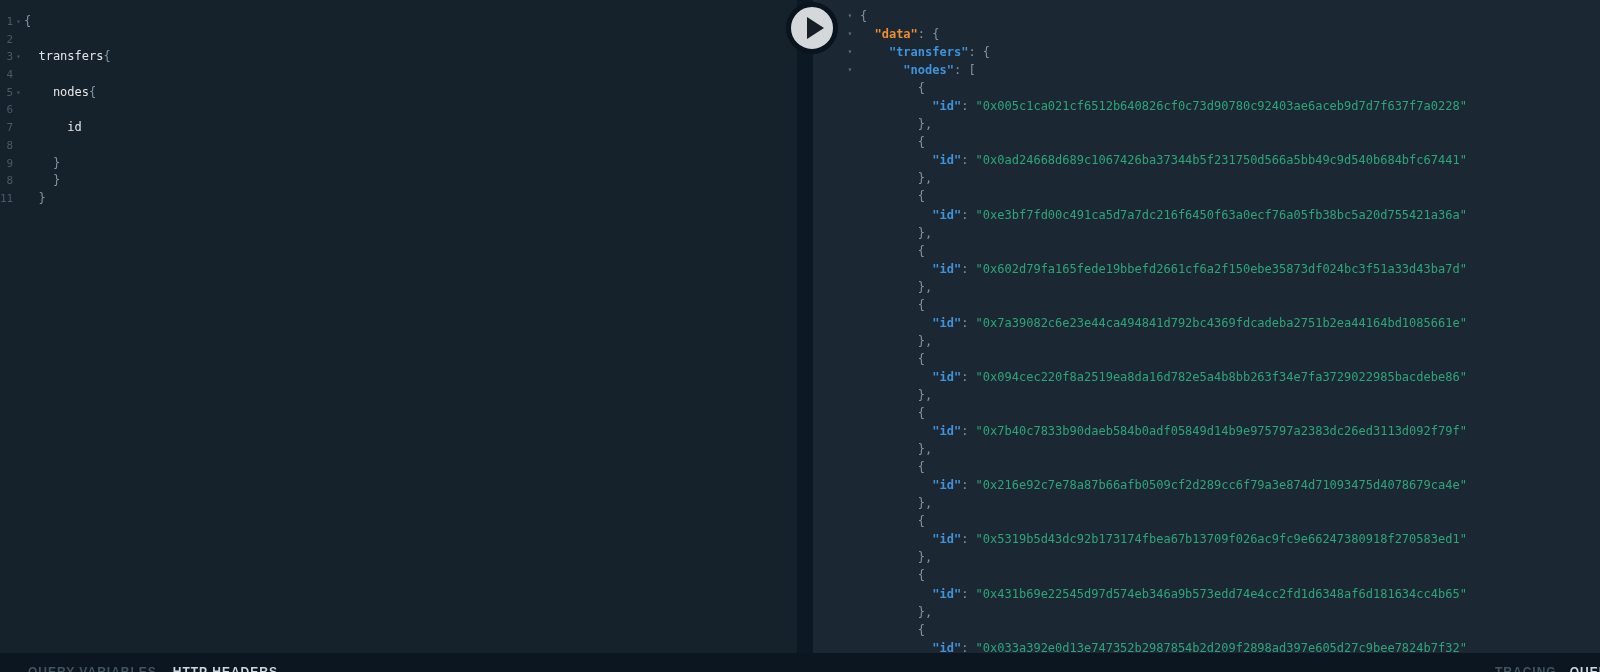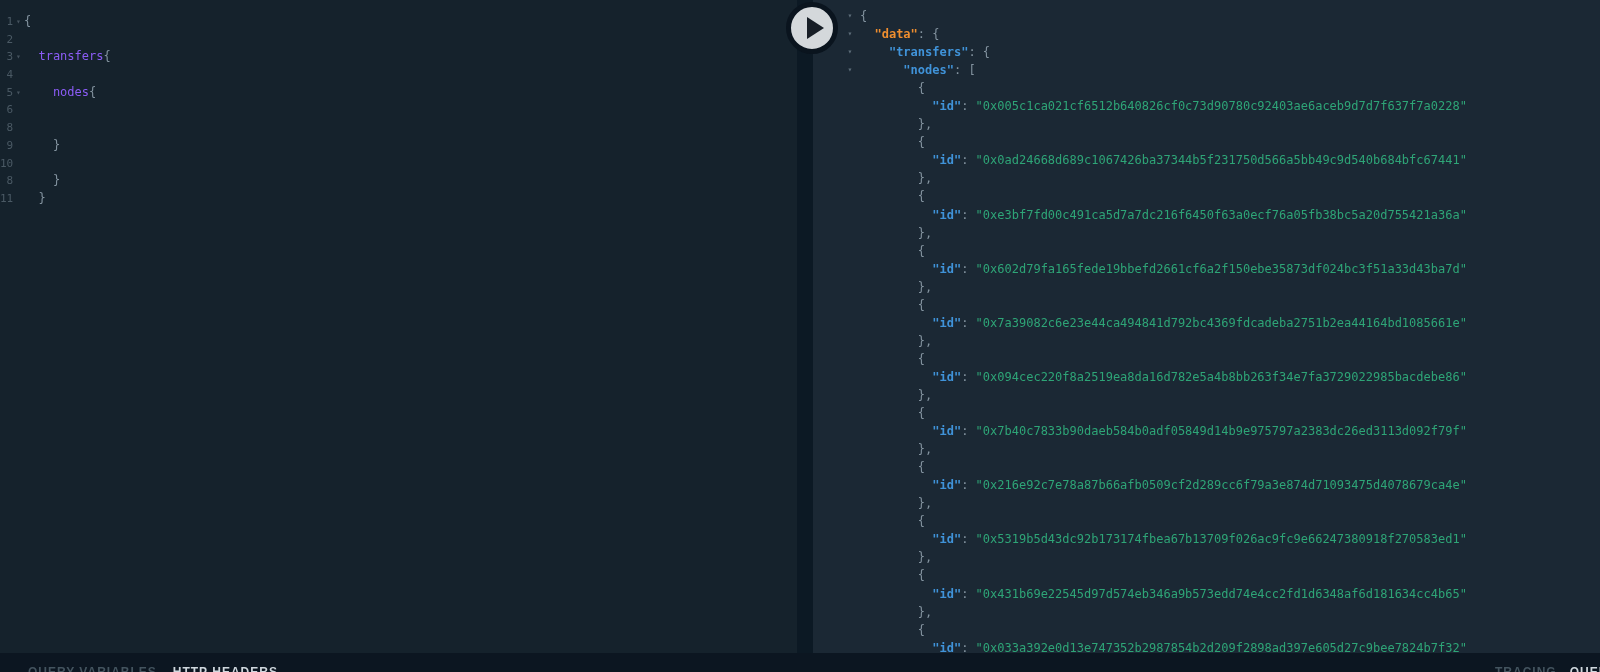--- a/index.html
+++ b/index.html
@@ -18,21 +18,21 @@
   .ln{display:inline-block;width:13px;text-align:right;color:#4A5964;font-size:11px;}
   .foldL{display:inline-block;width:11px;text-align:center;color:#44525D;font-size:8px;vertical-align:top;}
 
   
   .r-code{padding-top:7px;}
   .line-r{position:relative;white-space:pre;height:18.05px;line-height:18.05px;font-size:12px;padding-left:47px;}
   .foldR{position:absolute;left:30px;top:0;width:14px;text-align:center;color:#5E6E7A;font-size:8px;line-height:18.05px;}
 
   
   .tok-p{color:#8494A0;}
-  .tok-f{color:#8b5cf6;}
+  .tok-f{color:#e5e5e5;}
   .tok-ko{color:#EF8E2F;font-weight:bold;}
   .tok-kb{color:#4093D9;font-weight:bold;}
   .tok-s{color:#2EA577;}
   .tok-sp{color:#8494A0;}
 
   
   .play{
     position:absolute;left:786px;top:2px;width:52px;height:52px;box-sizing:border-box;
     border-radius:50%;border:5px solid #0A141E;background:#D4D8DB;cursor:pointer;
     display:flex;align-items:center;justify-content:center;padding:0;z-index:30;
@@ -60,23 +60,23 @@
 <div class="screen">
 
   <div class="pane-left">
     <div class="q-code" id="query-lines">
         <div class="line"><span class="ln">1</span><span class="foldL">▾</span><span class="tok-p">{</span></div>
         <div class="line"><span class="ln">2</span><span class="foldL"> </span></div>
         <div class="line"><span class="ln">3</span><span class="foldL">▾</span><span class="tok-f">  transfers</span><span class="tok-p">{</span></div>
         <div class="line"><span class="ln">4</span><span class="foldL"> </span></div>
         <div class="line"><span class="ln">5</span><span class="foldL">▾</span><span class="tok-f">    nodes</span><span class="tok-p">{</span></div>
         <div class="line"><span class="ln">6</span><span class="foldL"> </span></div>
+        <div class="line"><span class="ln">7</span><span class="foldL"> </span><span class="tok-f">      id</span></div>
         <div class="line"><span class="ln">8</span><span class="foldL"> </span></div>
         <div class="line"><span class="ln">9</span><span class="foldL"> </span><span class="tok-p">    }</span></div>
-        <div class="line"><span class="ln">10</span><span class="foldL"> </span></div>
         <div class="line"><span class="ln">8</span><span class="foldL"> </span><span class="tok-p">    }</span></div>
         <div class="line"><span class="ln">11</span><span class="foldL"> </span><span class="tok-p">  }</span></div>
       </div>
   </div>
 
   <div class="pane-divider"></div>
 
   <div class="pane-right">
     <div class="r-code" id="response-lines">
         <div class="line-r"><span class="foldR">▾</span><span class="tok-p">{</span></div>

